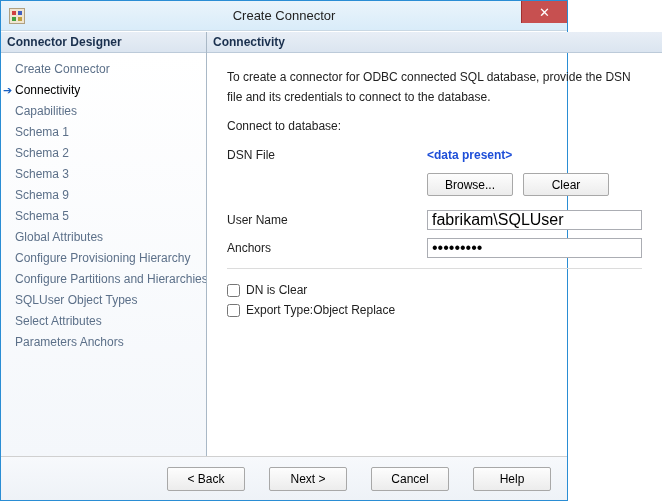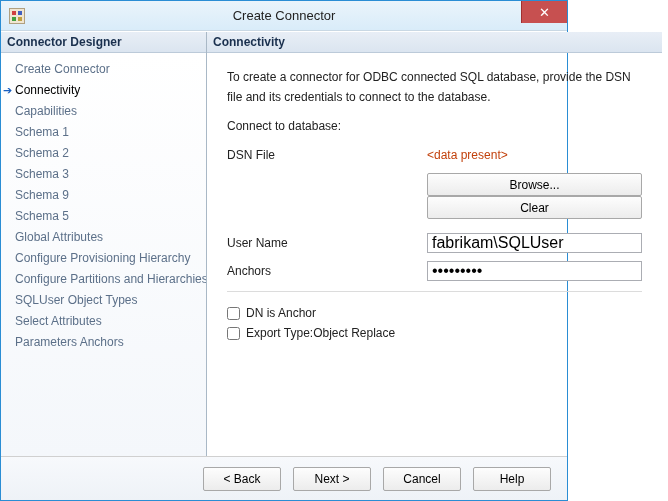--- a/index.html
+++ b/index.html
@@ -18,29 +18,29 @@
   .nav-item { display:flex; align-items:center; padding:2px 4px 2px 14px; color:#5c7089; line-height:17px; white-space:nowrap; }
   .nav-item.active { color:#000; }
   .nav-item .arrow { width:12px; margin-left:-12px; color:#1a60c0; font-size:11px; display:inline-block; }
   .main { flex:1; display:flex; flex-direction:column; }
   .content { flex:1; padding:14px 20px 10px 20px; color:#222; }
   .desc { margin-bottom:12px; line-height:20px; }
   .section-label { margin-bottom:12px; }
   .row { display:flex; align-items:center; margin-bottom:8px; min-height:20px; }
   .row .lab { width:200px; }
   .row .val { flex:1; }
-  .btn-row { display:flex; margin-left:200px; margin-bottom:14px;flex-direction:column; }
+  .btn-row { display:flex; gap:10px; margin-left:200px; margin-bottom:14px; }
   .btn { min-width:86px; height:23px; background:linear-gradient(#fdfdfd,#ececec); border:1px solid #a8a8a8; border-radius:2px; font-size:12px; cursor:default; }
   input[type=text], input[type=password] { width:215px; height:20px; border:1px solid #abadb3; padding:1px 4px; font-size:16px; }
   .hr { height:1px; background:#dcdcdc; margin:10px 0 14px 0; }
   .cb-row { display:flex; align-items:center; gap:6px; margin-bottom:6px; }
   .cb-row input[type=checkbox] { width:13px; height:13px; }
-  .footer { height:44px; border-top:1px solid #d0d0d0; display:flex; align-items:center; justify-content:flex-end; gap:12px; padding-right:16px; background:linear-gradient(#f7f9fc,#eef2f7); }
+  .footer { height:44px; border-top:1px solid #d0d0d0; display:flex; align-items:center; justify-content:flex-end; gap:24px; padding-right:16px; background:linear-gradient(#f7f9fc,#eef2f7); }
   .footer .btn { min-width:78px; height:24px; }
-  .data-present { color:#c2410c; }
+  .data-present { color:#1d4ed8;font-weight:bold; }
 </style>
 </head>
 <body>
 
 <div class="window">
 
   <div class="titlebar">
     <span class="app-icon"></span>
     <span class="title">Create Connector</span>
     <span class="close-btn">✕</span>
@@ -122,21 +122,21 @@
 
         <div class="row">
           <div class="lab">Anchors</div>
           <div class="val"><input type="text" value="•••••••••" style=""></div>
         </div>
 
         <div class="hr"></div>
 
         <div class="cb-row">
           <input type="checkbox" style="">
-          <span>DN is Anchor</span>
+          <span>DN is Clear</span>
         </div>
 
         <div class="cb-row">
           <input type="checkbox" style="">
           <span>Export Type:Object Replace</span>
         </div>
 
       </div>
     </div>
 

